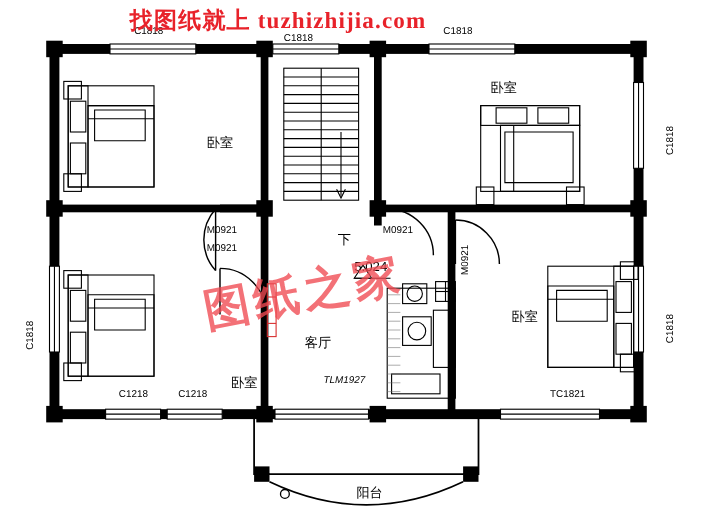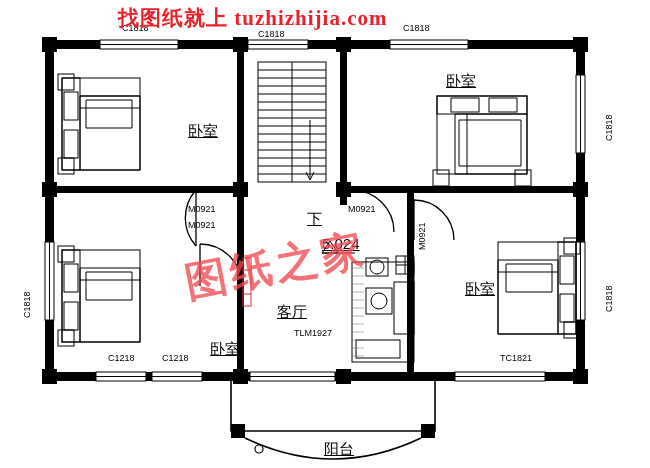--- a/index.html
+++ b/index.html
@@ -37,21 +37,21 @@
   }
   .lbl{
     position:absolute;
     font-family:"Liberation Sans", sans-serif;
     font-size:9px;
     color:#000;
     white-space:nowrap;
     z-index:3;
   }
   .lbl.rot{transform:rotate(-90deg);transform-origin:left top;}
-  .lbl.big{font-size:15px;text-decoration:underline;}
+  .lbl.big{font-size:12px;}
 </style>
 </head>
 <body>
 
 <svg id="plan" viewBox="0 0 650 468">
 
   <g fill="#000">
 
     <rect x="45" y="40" width="540" height="9"></rect>
 
@@ -280,21 +280,21 @@
 
 <div class="lbl" style="left:122px;top:23px;">C1818</div>
 <div class="lbl" style="left:258px;top:29px;">C1818</div>
 <div class="lbl" style="left:403px;top:23px;">C1818</div>
 <div class="lbl rot" style="left:604px;top:141px;">C1818</div>
 <div class="lbl rot" style="left:604px;top:312px;">C1818</div>
 <div class="lbl rot" style="left:22px;top:318px;">C1818</div>
 <div class="lbl" style="left:108px;top:353px;">C1218</div>
 <div class="lbl" style="left:162px;top:353px;">C1218</div>
 <div class="lbl" style="left:476px;top:353px;margin-left:24px;">TC1821</div>
-<div class="lbl" style="left:294px;top:328px;">TLM1927</div>
+<div class="lbl" style="left:294px;top:340px;font-style:italic;">TLM1927</div>
 
 <div class="lbl" style="left:188px;top:204px;">M0921</div>
 <div class="lbl" style="left:188px;top:220px;">M0921</div>
 <div class="lbl" style="left:348px;top:204px;">M0921</div>
 <div class="lbl rot" style="left:417px;top:250px;">M0921</div>
 
 <div class="lbl big" style="left:322px;top:235px;">5.024</div>
 <div class="lbl big" style="left:307px;top:210px;">下</div>
 
 <div class="watermark-top">找图纸就上 tuzhizhijia.com</div>

